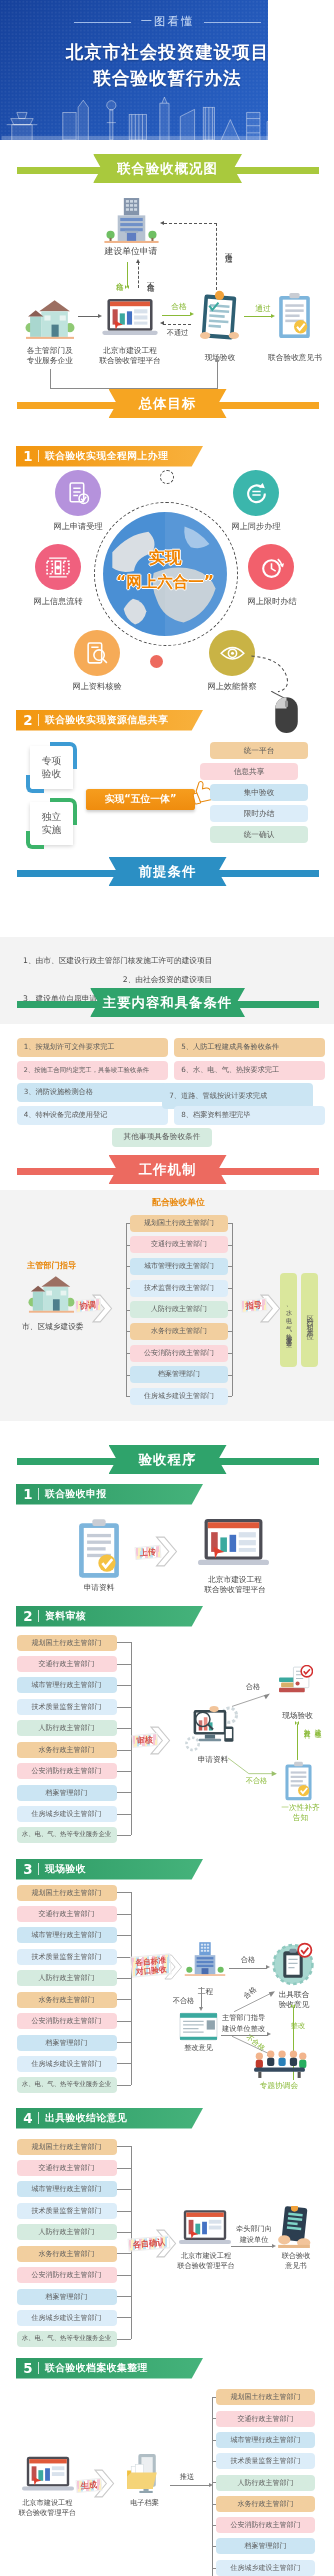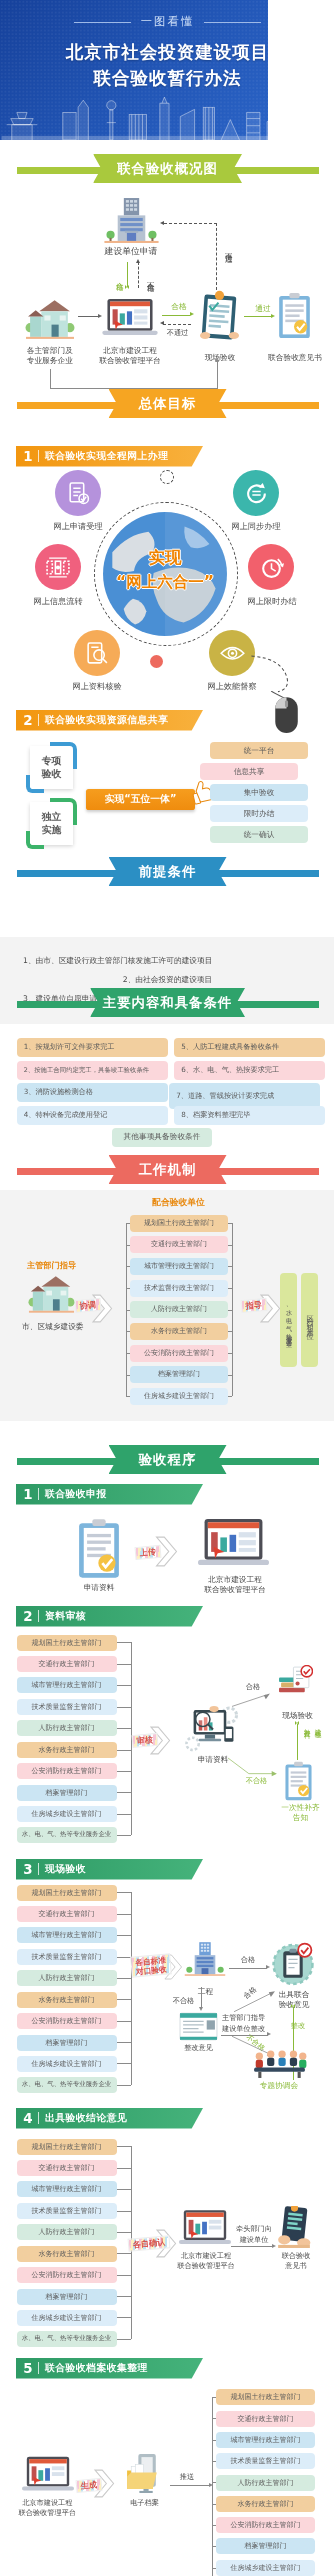--- a/index.html
+++ b/index.html
@@ -61,21 +61,21 @@
   .tape{position:absolute;padding:0.5px 3.6px;font-weight:bold;font-size:8.2px;color:#d9534f;transform:rotate(-5deg);
         background:repeating-linear-gradient(100deg,#f6c7d8 0 2.6px,#fdf0c0 2.6px 5.2px,#bfe3f2 5.2px 7.7px,#ffffff 7.7px 10.3px);
         border:0.5px solid #eee;line-height:1.2;text-align:center}
   .chev{position:absolute}
   
   .circle{position:absolute;border-radius:50%;display:flex;align-items:center;justify-content:center}
   .dashring{position:absolute;border:1px dashed #4a4a4a;border-radius:50%}
   .graybox{position:absolute;left:0;width:335px;background:#f3f3f3}
   .bracketcard{position:absolute;width:43px;height:43px;background:#fff;box-shadow:0 1.5px 4.1px rgba(0,0,0,.18);
         display:flex;align-items:center;justify-content:center;text-align:center;
-        font-size:9.8px;font-weight:bold;color:#5a5a5a;line-height:1.3}
+        font-size:9.8px;font-weight:normal;color:#5a5a5a;line-height:1.3}
   .corner{position:absolute;width:23px;height:23px}
   .fiveband{position:absolute;background:linear-gradient(180deg,#f69d1e,#ef8c0e);color:#fff;font-weight:bold;
         font-size:9.8px;display:flex;align-items:center;justify-content:center;border-radius:2.6px;
         box-shadow:0 1.5px 3.1px rgba(0,0,0,.2)}
 </style>
 </head>
 <body>
 
 <div id="page">
 
@@ -389,21 +389,21 @@
   <div class="ribbon" style="top:988px">
     <div class="rbar" style="background:#2fa36b"></div>
     <div class="rbox" style="width:155px;background:#2fa36b">主要内容和具备条件</div>
   </div>
   <div class="pill p-tan lft" style="left:16.5px;top:1038px;width:144px;height:18.5px">1、按规划许可文件要求完工</div>
   <div class="pill p-pink lft" style="left:16.5px;top:1061px;width:144px;height:18.5px;font-size:6.4px">2、按施工合同约定完工，具备竣工验收条件</div>
   <div class="pill p-blue lft" style="left:16.5px;top:1083px;width:144px;height:18.5px">3、消防设施检测合格</div>
   <div class="pill p-blue2 lft" style="left:16.5px;top:1106px;width:144px;height:18.5px">4、特种设备完成使用登记</div>
   <div class="pill p-tan lft" style="left:174px;top:1038px;width:144px;height:18.5px">5、人防工程建成具备验收条件</div>
   <div class="pill p-pink lft" style="left:174px;top:1061px;width:144px;height:18.5px">6、水、电、气、热按要求完工</div>
-  <div class="pill p-blue lft" style="left:169px;top:1083px;width:144px;height:26px">7、道路、管线按设计要求完成</div>
+  <div class="pill p-blue lft" style="left:162px;top:1083px;width:144px;height:26px">7、道路、管线按设计要求完成</div>
   <div class="pill p-blue2 lft" style="left:174px;top:1106px;width:144px;height:18.5px">8、档案资料整理完毕</div>
   <div class="pill p-teal" style="left:112px;top:1128px;width:100px;height:18.5px;font-size:7.7px">其他事项具备验收条件</div>
 
   <div class="ribbon" style="top:1155px">
     <div class="rbar" style="background:#ec6a60"></div>
     <div class="rbox" style="width:118px;background:#ec6a60">工作机制</div>
   </div>
   <div class="graybox" style="top:1190px;height:231px"></div>
   <div class="lbl org" style="left:131px;top:1197px;width:95px;font-size:8.8px">配合验收单位</div>
 

